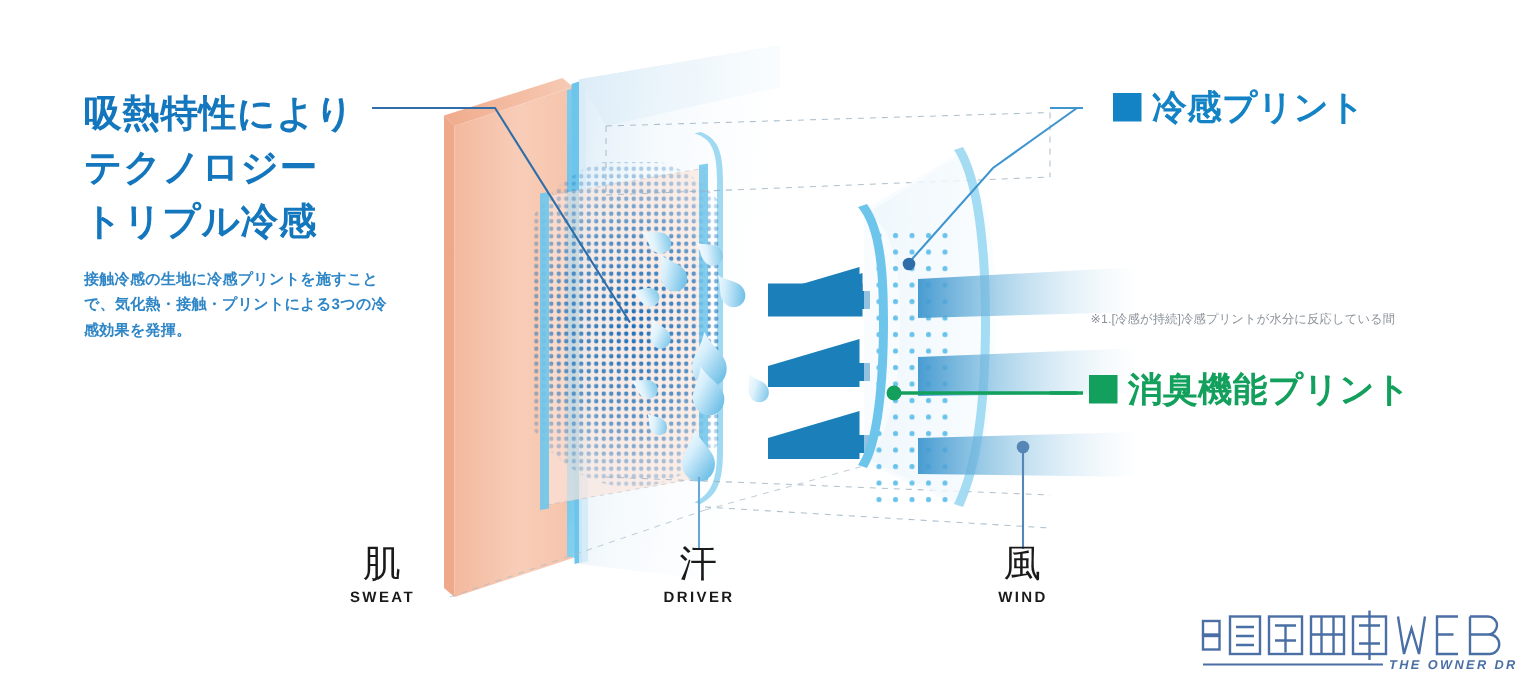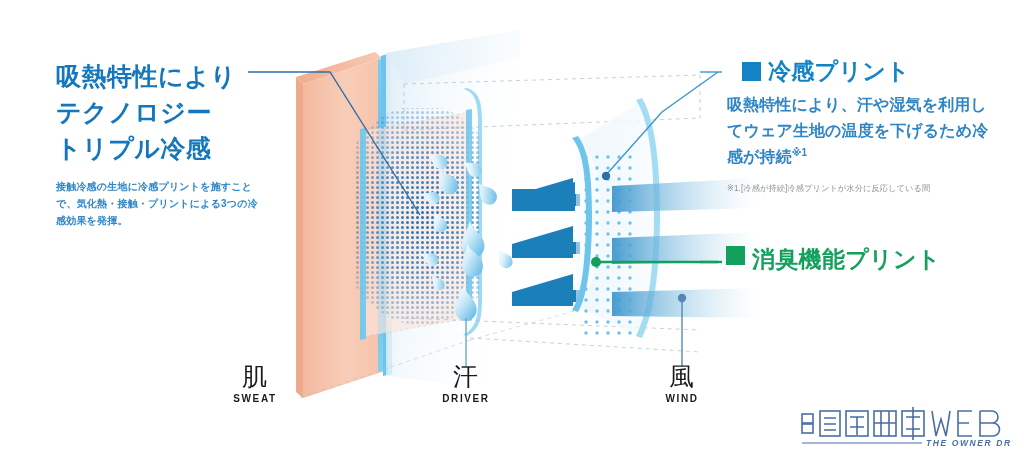--- a/index.html
+++ b/index.html
@@ -84,41 +84,41 @@
     line-height: 1.62;
     letter-spacing: 0.1px;
   }
   .sup-mark {
     font-size: 10px;
     vertical-align: super;
     letter-spacing: 0;
   }
   .footnote {
     left: 727px;
-    top: 184px;
+    top: 208px;
     width: 290px;
     color: #8b9299;
     font-size: 8.2px;
     font-weight: normal;
     line-height: 1.3;
     white-space: nowrap;
     letter-spacing: 0.1px;
   }
 
   .head-green {
     left: 726px;
     top: 246px;
     width: 290px;
     color: #12a05c;
     font-size: 23px;
     font-weight: bold;
     line-height: 1.2;
     letter-spacing: 0.3px;
     display: flex;
-    align-items: flex-start;
+    align-items: center;
     gap: 7px;
   }
   .body-green {
     left: 732px;
     top: 280px;
     width: 270px;
     color: #2aa868;
     font-size: 16px;
     font-weight: bold;
     line-height: 1.62;
@@ -385,23 +385,20 @@
     <div>吸熱特性により</div>
     <div>テクノロジー</div>
     <div>トリプル冷感</div>
   </div>
   <div class="tblock body-left">接触冷感の生地に冷感プリントを施すことで、気化熱・接触・プリントによる3つの冷感効果を発揮。</div>
 
   <div class="tblock head-right">
     <span class="sq sq-blue"></span>
     <span>冷感プリント</span>
   </div>
-  <div class="tblock body-right">
-    <span>吸熱特性により、汗や湿気を利用してウェア生地の温度を下げるため冷感が持続</span><span class="sup-mark">※1</span>
-  </div>
   <div class="tblock footnote">※1.[冷感が持続]冷感プリントが水分に反応している間</div>
 
   <div class="tblock head-green">
     <span class="sq sq-green"></span>
     <span>消臭機能プリント</span>
   </div>
 
   <div class="axlabel" style="left:229px; top:364px; width:52px;">
     <div class="ax-jp">肌</div>
     <div class="ax-en">SWEAT</div>

